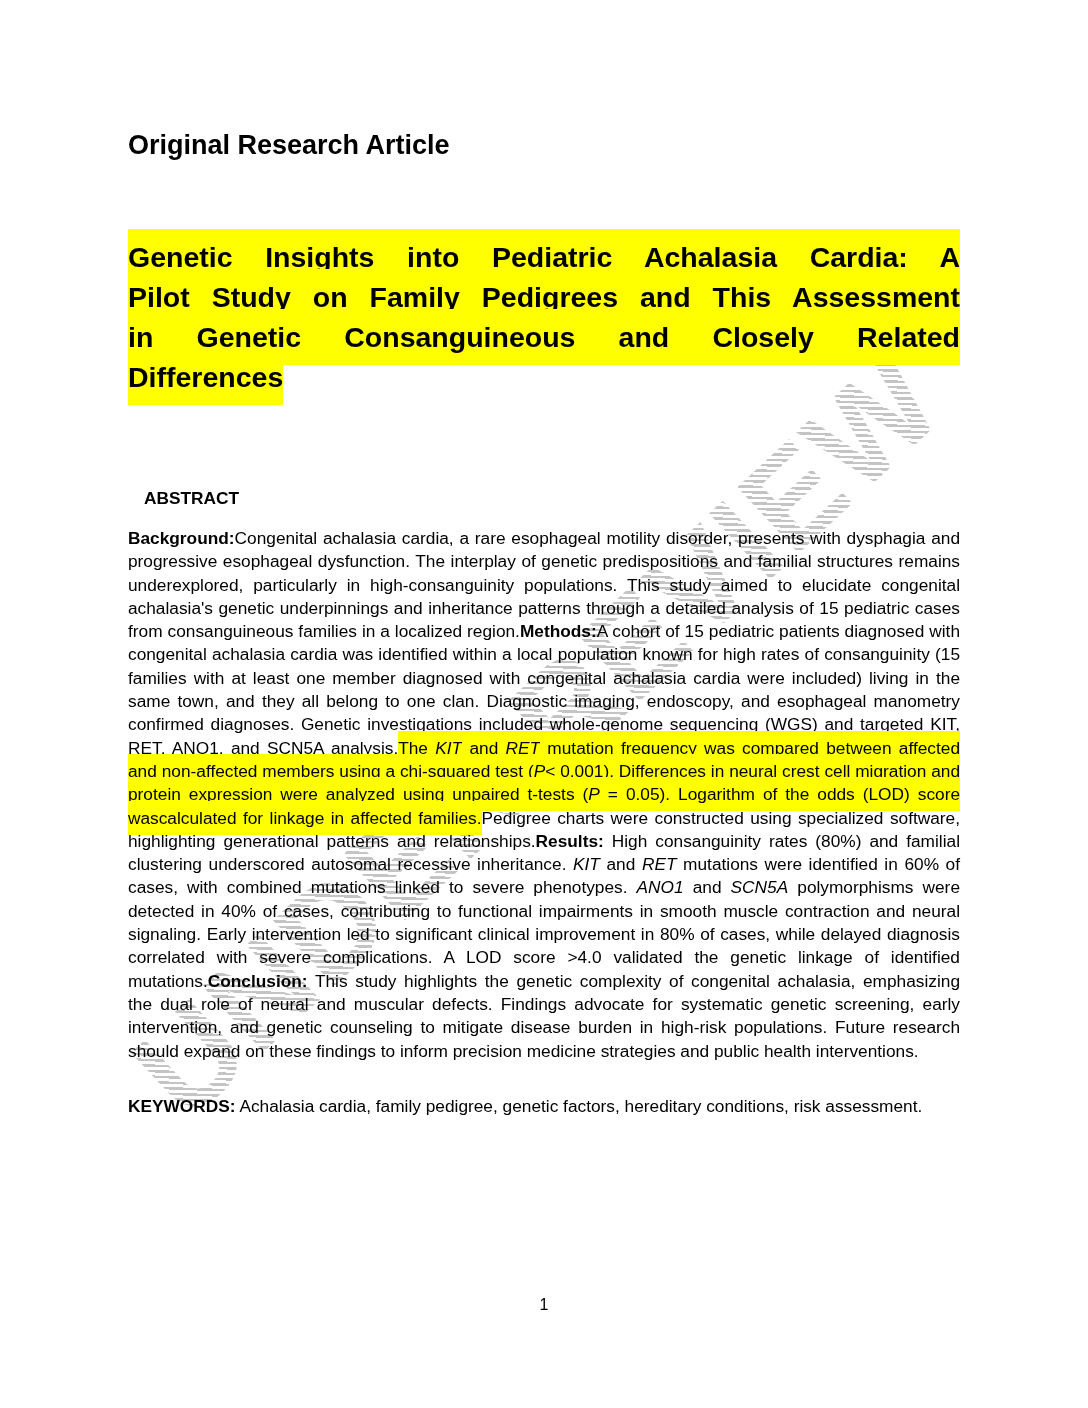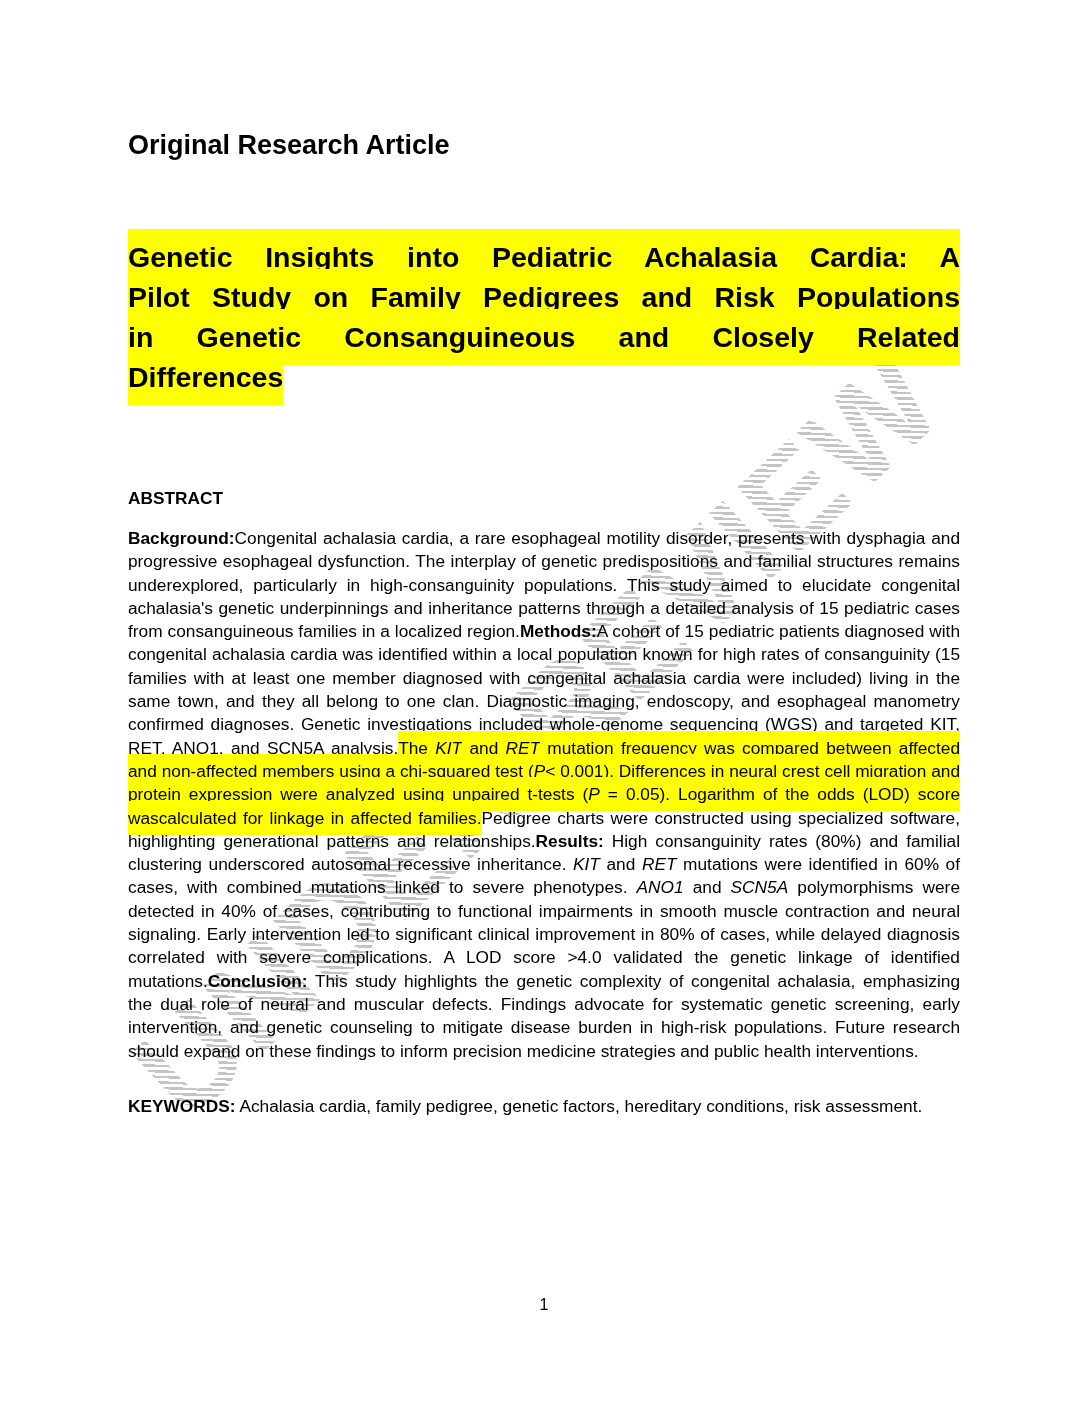--- a/index.html
+++ b/index.html
@@ -23,42 +23,42 @@
     color:transparent;
     z-index:1;
     pointer-events:none;
   }
   .content { position:absolute; left:128px; width:832px; top:0; z-index:2; }
   .article-type { margin:130px 0 0 0; font-size:27px; font-weight:700; line-height:31px; }
   .title { margin-top:76px; font-size:28.5px; font-weight:700; line-height:40px; }
   .title-line { text-align:justify; text-align-last:justify; }
   .title-line.last { text-align-last:left; }
   .title-line > span { background:var(--highlight,#ffff00); padding:12px 0; box-decoration-break:clone; }
-  .abstract-heading { margin:91px 0 0 0; font-size:17.3px; font-weight:700; line-height:20px; }
+  .abstract-heading { margin:91px 0 0 16px; font-size:17.3px; font-weight:700; line-height:20px; }
   .abstract-body { margin:19px 0 0 0; font-size:17.3px; line-height:23.3px; text-align:justify; }
   .keywords { margin:32px 0 0 0; font-size:17.3px; line-height:23.3px; }
   .b { font-weight:700; }
   .i { font-style:italic; }
   .hl { background:var(--highlight,#ffff00); padding:7px 0; }
   .page-number { position:absolute; left:0; right:0; top:1296px; text-align:center; font-size:16px; z-index:2; }
 </style>
 </head>
 <body>
 
 <div class="page">
 
   <div class="watermark">UNDER REVIEW</div>
 
   <div class="content">
 
     <h1 class="article-type">Original Research Article</h1>
 
     <div class="title">
         <div class="title-line"><span>Genetic Insights into Pediatric Achalasia Cardia: A</span></div>
-        <div class="title-line"><span>Pilot Study on Family Pedigrees and Risk Populations</span></div>
+        <div class="title-line"><span>Pilot Study on Family Pedigrees and This Assessment</span></div>
         <div class="title-line"><span>in Genetic Consanguineous and Closely Related</span></div>
         <div class="title-line last"><span>Differences</span></div>
       </div>
 
     <h2 class="abstract-heading">ABSTRACT</h2>
 
     <p class="abstract-body"><span class="b">Background:</span><span class="">Congenital achalasia cardia, a rare esophageal motility disorder, presents with dysphagia and progressive esophageal dysfunction. The interplay of genetic predispositions and familial structures remains underexplored, particularly in high-consanguinity populations. This study aimed to elucidate congenital achalasia's genetic underpinnings and inheritance patterns through a detailed analysis of 15 pediatric cases from consanguineous families in a localized region.</span><span class="b">Methods:</span><span class="">A cohort of 15 pediatric patients diagnosed with congenital achalasia cardia was identified within a local population known for high rates of consanguinity (15 families with at least one member diagnosed with congenital achalasia cardia were included) living in the same town, and they all belong to one clan. Diagnostic imaging, endoscopy, and esophageal manometry confirmed diagnoses. Genetic investigations included whole-genome sequencing (WGS) and targeted KIT, RET, ANO1, and SCN5A analysis.</span><span class="hl">The </span><span class="i hl">KIT</span><span class="hl"> and </span><span class="i hl">RET</span><span class="hl"> mutation frequency was compared between affected and non-affected members using a chi-squared test (</span><span class="i hl">P</span><span class="hl">&lt; 0.001). Differences in neural crest cell migration and protein expression were analyzed using unpaired t-tests (</span><span class="i hl">P</span><span class="hl"> = 0.05). Logarithm of the odds (LOD) score wascalculated for linkage in affected families.</span><span class="">Pedigree charts were constructed using specialized software, highlighting generational patterns and relationships.</span><span class="b">Results:</span><span class=""> High consanguinity rates (80%) and familial clustering underscored autosomal recessive inheritance. </span><span class="i">KIT</span><span class=""> and </span><span class="i">RET</span><span class=""> mutations were identified in 60% of cases, with combined mutations linked to severe phenotypes. </span><span class="i">ANO1</span><span class=""> and </span><span class="i">SCN5A</span><span class=""> polymorphisms were detected in 40% of cases, contributing to functional impairments in smooth muscle contraction and neural signaling. Early intervention led to significant clinical improvement in 80% of cases, while delayed diagnosis correlated with severe complications. A LOD score &gt;4.0 validated the genetic linkage of identified mutations.</span><span class="b">Conclusion:</span><span class=""> This study highlights the genetic complexity of congenital achalasia, emphasizing the dual role of neural and muscular defects. Findings advocate for systematic genetic screening, early intervention, and genetic counseling to mitigate disease burden in high-risk populations. Future research should expand on these findings to inform precision medicine strategies and public health interventions.</span></p>
 
     <p class="keywords"><span class="b">KEYWORDS:</span><span> Achalasia cardia, family pedigree, genetic factors, hereditary conditions, risk assessment.</span></p>
 

